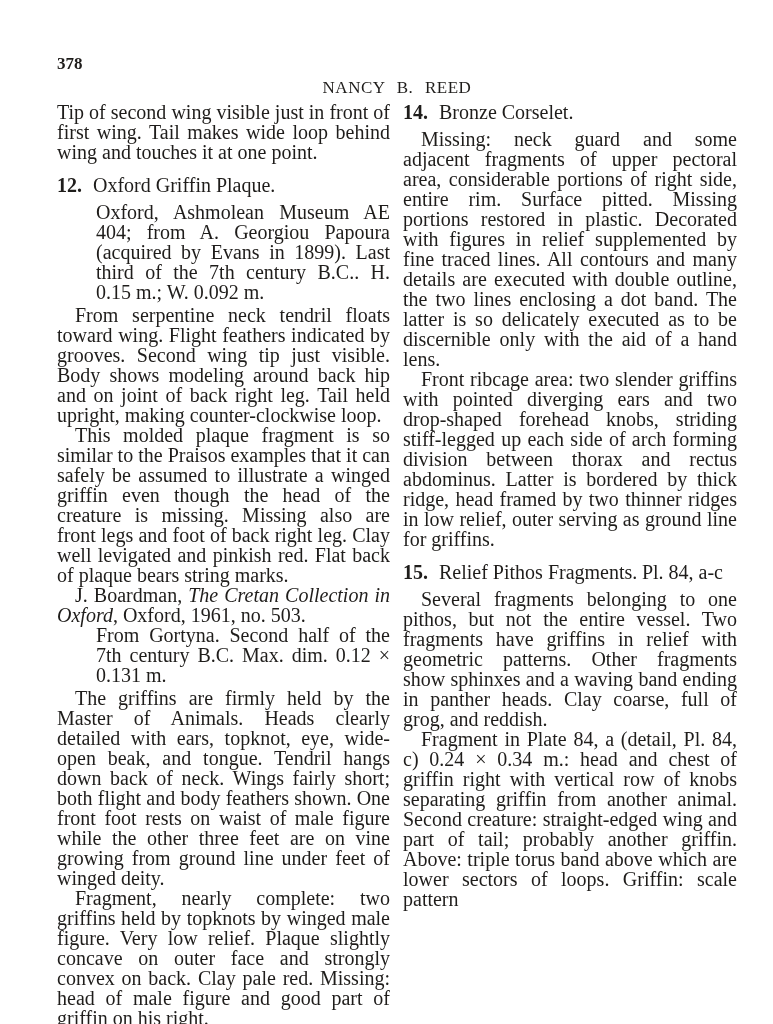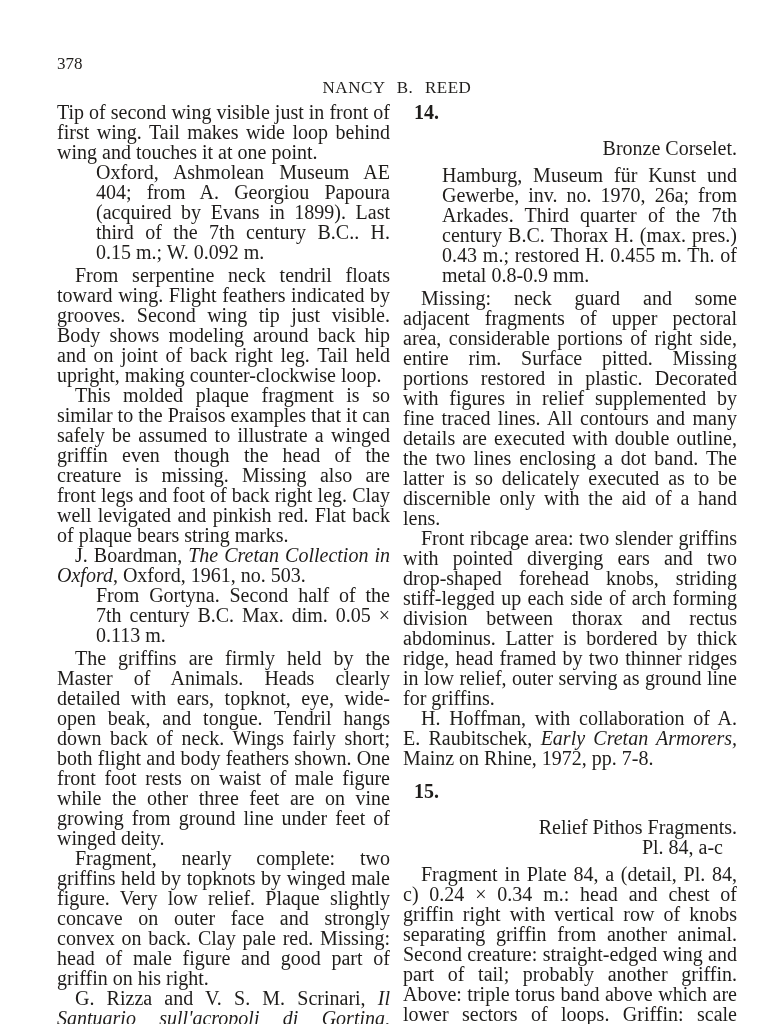--- a/index.html
+++ b/index.html
@@ -9,20 +9,21 @@
     background: #ffffff;
     color: #1f1d1b;
     font-family: "Liberation Serif", "DejaVu Serif", serif;
     overflow: hidden;
   }
   .page { padding: 54px 36px 0 57px; }
   .page-header { position: relative; height: 22px; }
   .page-number {
     position: absolute; left: 0; top: 0;
     font-size: 17px;
+    font-weight: bold;
   }
   .running-head {
     position: absolute; left: 0; right: 0; top: 0;
     text-align: center;
     font-size: 17px;
     letter-spacing: 0.5px;
     word-spacing: 7px;
     margin-top: 24px;
   }
   .columns { display: flex; gap: 13px; margin-top: 26px; }
@@ -32,23 +33,22 @@
     text-align: justify;
     hyphens: none;
   }
   .col-left  { width: 333px; }
   .col-right { width: 334px; }
   p { margin: 0; }
   .para { text-indent: 18px; }
   .no-indent { text-indent: 0; }
   .entry-heading {
     margin: 13px 0 7px 0;
-    text-align: right;
+    text-align: left;
     display: flex;
-    flex-direction: column;
   }
   .entry-num { font-weight: 700; width: 36px; flex: 0 0 36px; }
   .plate-label { margin-left: auto; margin-right: 14px; }
   .museum-block {
     margin: 0 0 3px 39px;
     text-align: justify;
   }
   .bib i { font-style: italic; font-family: Liberation Serif, serif; }
 </style>
 </head>
@@ -60,61 +60,64 @@
     <span class="page-number">378</span>
     <span class="running-head">NANCY B. REED</span>
   </div>
 
   <div class="columns">
 
     <div class="col col-left">
 
       <p class="para no-indent">Tip of second wing visible just in front of first wing. Tail makes wide loop behind wing and touches it at one point.</p>
 
+      <div class="entry-heading">
+        <span class="entry-num">12.</span>
+        <span>Oxford Griffin Plaque.</span>
+      </div>
 
       <p class="museum-block">Oxford, Ashmolean Museum AE 404; from A. Georgiou Papoura (acquired by Evans in 1899). Last third of the 7th century B.C.. H. 0.15 m.; W. 0.092 m.</p>
 
       <p class="para">From serpentine neck tendril floats toward wing. Flight feathers indicated by grooves. Second wing tip just visible. Body shows modeling around back hip and on joint of back right leg. Tail held upright, making counter-clockwise loop.</p>
 
       <p class="para">This molded plaque fragment is so similar to the Praisos examples that it can safely be assumed to illustrate a winged griffin even though the head of the creature is missing. Missing also are front legs and foot of back right leg. Clay well levigated and pinkish red. Flat back of plaque bears string marks.</p>
 
       <p class="para bib"><span>J. Boardman, </span><i>The Cretan Collection in Oxford</i><span>, Oxford, 1961, no. 503.</span></p>
 
 
-      <p class="museum-block">From Gortyna. Second half of the 7th century B.C. Max. dim. 0.05 × 0.113 m.</p>
+      <p class="museum-block">From Gortyna. Second half of the 7th century B.C. Max. dim. 0.12 × 0.131 m.</p>
 
       <p class="para">The griffins are firmly held by the Master of Animals. Heads clearly detailed with ears, topknot, eye, wide-open beak, and tongue. Tendril hangs down back of neck. Wings fairly short; both flight and body feathers shown. One front foot rests on waist of male figure while the other three feet are on vine growing from ground line under feet of winged deity.</p>
 
       <p class="para">Fragment, nearly complete: two griffins held by topknots by winged male figure. Very low relief. Plaque slightly concave on outer face and strongly convex on back. Clay pale red. Missing: head of male figure and good part of griffin on his right.</p>
 
       <p class="para bib"><span>G. Rizza and V. S. M. Scrinari, </span><i>Il Santuario sull'acropoli di Gortina</i><span>, Roma, Istituto Poligrafico dello Stato, 1968, pl. XXI, no. 127.</span></p>
 
     </div>
 
     <div class="col col-right">
 
       <div class="entry-heading" style="margin-top:0;">
         <span class="entry-num">14.</span>
         <span>Bronze Corselet.</span>
       </div>
 
-      <p class="museum-block">Hamburg, Museum für Kunst und Gewerbe, inv. no. 1970, 26a; from Arkades. Third quarter of the 7th century B.C. Thorax H. (max. pres.) 0.43 m.; restored H. 0.455 m.  Th. of metal 0.8-0.9 mm.</p>
 
       <p class="para">Missing: neck guard and some adjacent fragments of upper pectoral area, considerable portions of right side, entire rim. Surface pitted. Missing portions restored in plastic. Decorated with figures in relief supplemented by fine traced lines. All contours and many details are executed with double outline, the two lines enclosing a dot band. The latter is so delicately executed as to be discernible only with the aid of a hand lens.</p>
 
       <p class="para">Front ribcage area: two slender griffins with pointed diverging ears and two drop-shaped forehead knobs, striding stiff-legged up each side of arch forming division between thorax and rectus abdominus. Latter is bordered by thick ridge, head framed by two thinner ridges in low relief, outer serving as ground line for griffins.</p>
 
-      <p class="para bib"><span>H. Hoffman, with collaboration of A. E. Raubitschek, </span><i>Early Cretan Armorers,</i><span> Mainz on Rhine, 1972, pp. 7-8.</span></p>
 
       <div class="entry-heading">
         <span class="entry-num">15.</span>
         <span>Relief Pithos Fragments.</span>
         <span class="plate-label">Pl. 84, a-c</span>
       </div>
 
 
+      <p class="para">Several fragments belonging to one pithos, but not the entire vessel. Two fragments have griffins in relief with geometric patterns. Other fragments show sphinxes and a waving band ending in panther heads. Clay coarse, full of grog, and reddish.</p>
 
       <p class="para">Fragment in Plate 84, a (detail, Pl. 84, c) 0.24 × 0.34 m.: head and chest of griffin right with vertical row of knobs separating griffin from another animal. Second creature: straight-edged wing and part of tail; probably another griffin. Above: triple torus band above which are lower sectors of loops. Griffin: scale pattern</p>
 
     </div>
 
   </div>
 </div>
 
 </body></html>

